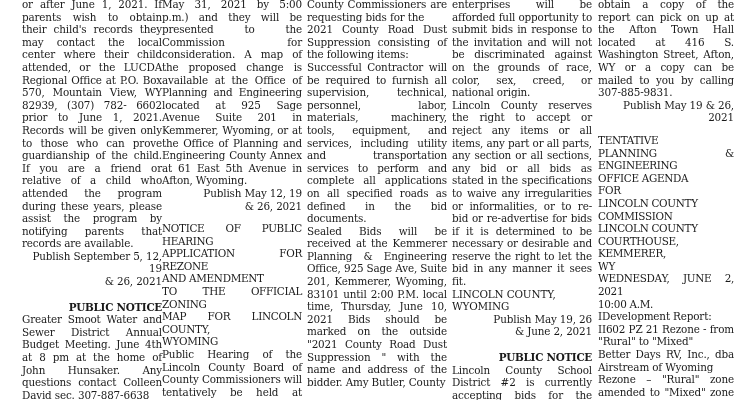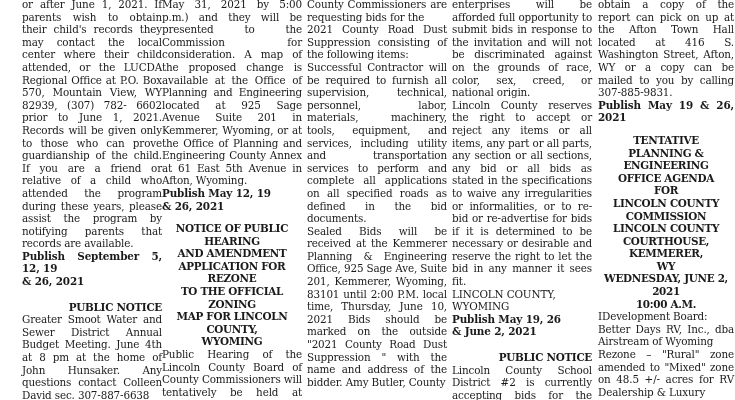--- a/index.html
+++ b/index.html
@@ -19,23 +19,23 @@
   .c1 { left: 22px; top: -2px; }
   .c2 { left: 162px; top: -2px; }
   .c3 { left: 307px; top: -2px; }
   .c4 { left: 452px; top: -2px; }
   .c5 { left: 598px; top: -2px; width: 136px; }
   .col p { margin: 0; }
   .hd {
     font-weight: bold; text-align: right; margin-top: 13px !important;
     letter-spacing: -0.3px;
   }
-  .hd-block { font-weight: bold; text-align: center; letter-spacing: -0.3px; }
+  .hd-block { font-weight: normal; letter-spacing: -0.3px; }
   .pub {
-    font-weight: bold; 
+    font-weight: normal; text-align: right;
   }
   .caps { letter-spacing: -0.4px; }
   .left { text-align: left; }
   .gap { height: 10px; }
 </style>
 </head>
 <body>
 
 <div class="page">
 
@@ -56,22 +56,22 @@
 
   <div class="col c2">
     <p>May 31, 2021 by 5:00 p.m.) and they will be presented to the Commission for consideration. A map of the proposed change is available at the Office of Planning and Engineering located at 925 Sage Avenue Suite 201 in Kemmerer, Wyoming, or at the Office of Planning and Engineering County Annex at 61 East 5th Avenue in Afton, Wyoming.</p>
     <p class="pub">
       <span>Publish May 12, 19</span><br>
       <span>&amp; 26, 2021</span>
     </p>
     <div class="gap"></div>
     <div class="hd-block">
       <div>NOTICE OF PUBLIC HEARING</div>
+      <div>APPLICATION FOR REZONE</div>
       <div>AND AMENDMENT</div>
-      <div>APPLICATION FOR REZONE</div>
       <div>TO THE OFFICIAL ZONING</div>
       <div>MAP FOR LINCOLN COUNTY,</div>
       <div>WYOMING</div>
     </div>
     <p>Public Hearing of the Lincoln County Board of County Commissioners will tentatively be held at 10:00 a.m., Wednesday, June 2, 2021, by video conference between these two (2) locations: Lincoln County Courthouse, Commissioner Boardroom, 925 Sage Avenue 3rd Floor, Kemmerer, WY, and Afton Branch Office Building Conference Room, 421 Jefferson St., Afton, WY, to take public comments or protests on "REZONE AND AMENDMENT" for the</p>
   </div>
 
   <div class="col c3">
     <p>County Commissioners are requesting bids for the</p>
     <p>2021 County Road Dust Suppression consisting of the following items:</p>
@@ -102,19 +102,20 @@
       <div>OFFICE AGENDA</div>
       <div>FOR</div>
       <div>LINCOLN COUNTY</div>
       <div>COMMISSION</div>
       <div>LINCOLN COUNTY</div>
       <div>COURTHOUSE, KEMMERER,</div>
       <div>WY</div>
       <div>WEDNESDAY, JUNE 2, 2021</div>
       <div>10:00 A.M.</div>
     </div>
-    <p class="left">IDevelopment Board:</p>
+    <p class="left">IDevelopment Report:</p>
+    <p>II602 PZ 21 Rezone - from "Rural" to "Mixed"</p>
     <p>Better Days RV, Inc., dba Airstream of Wyoming</p>
     <p>Rezone – "Rural" zone amended to "Mixed" zone on 48.5 +/- acres for RV Dealership &amp; Luxury</p>
 
   </div>
 
 </div>
 
 </body></html>

